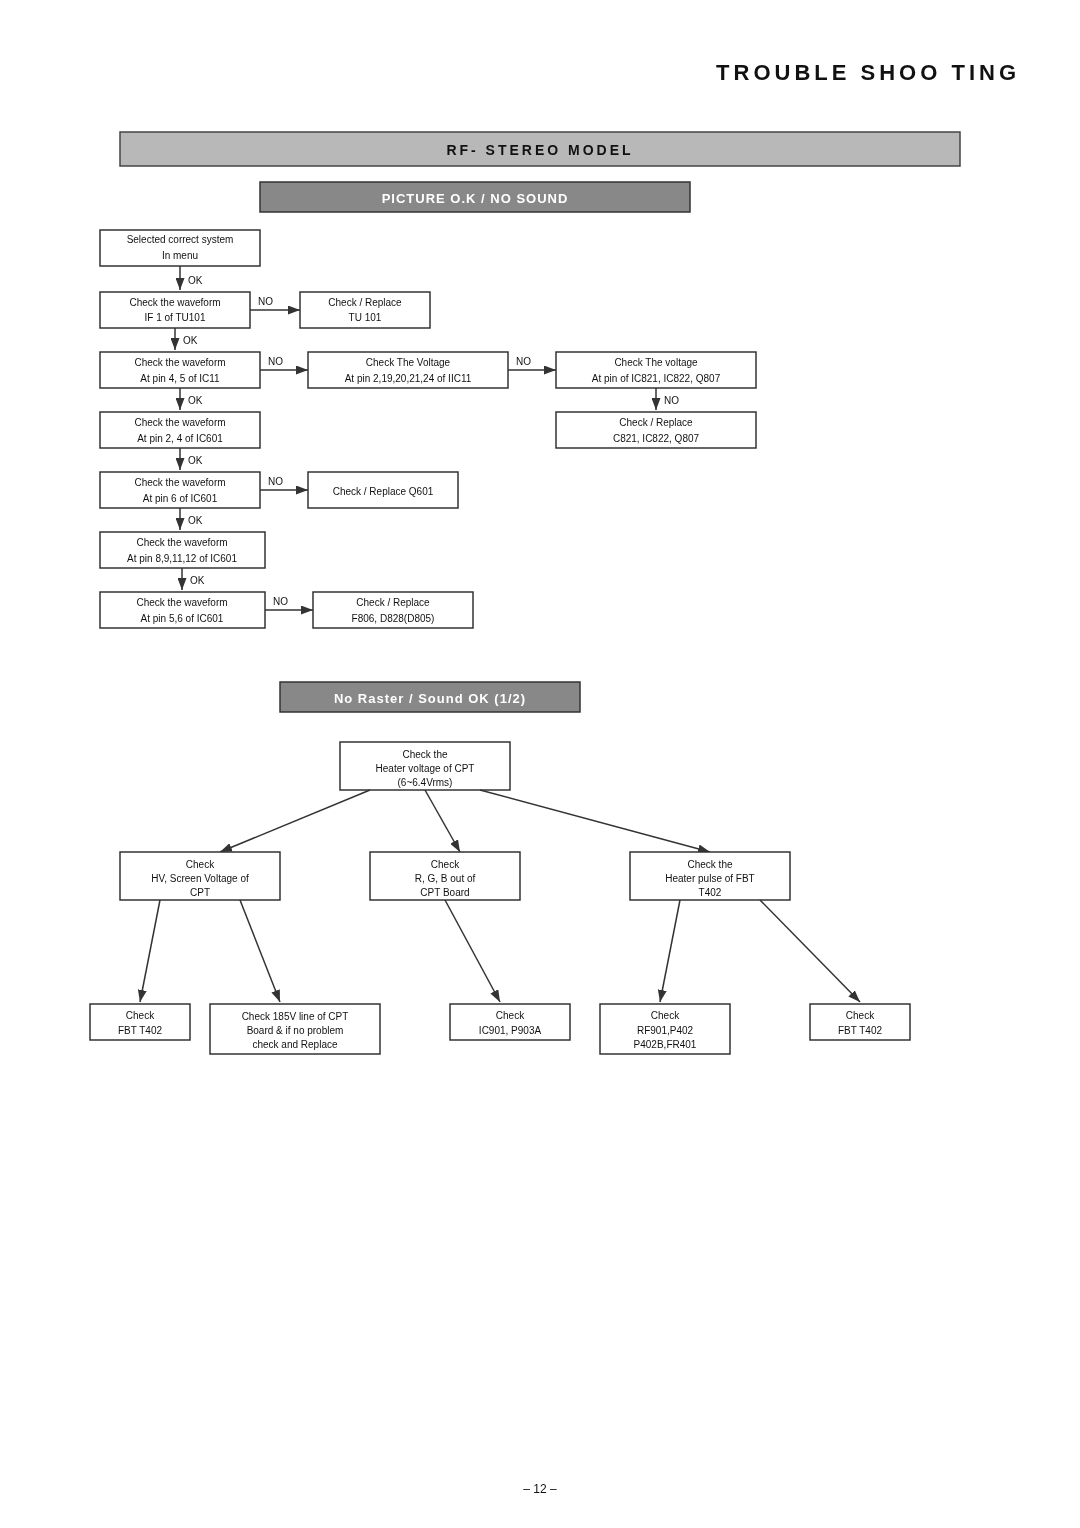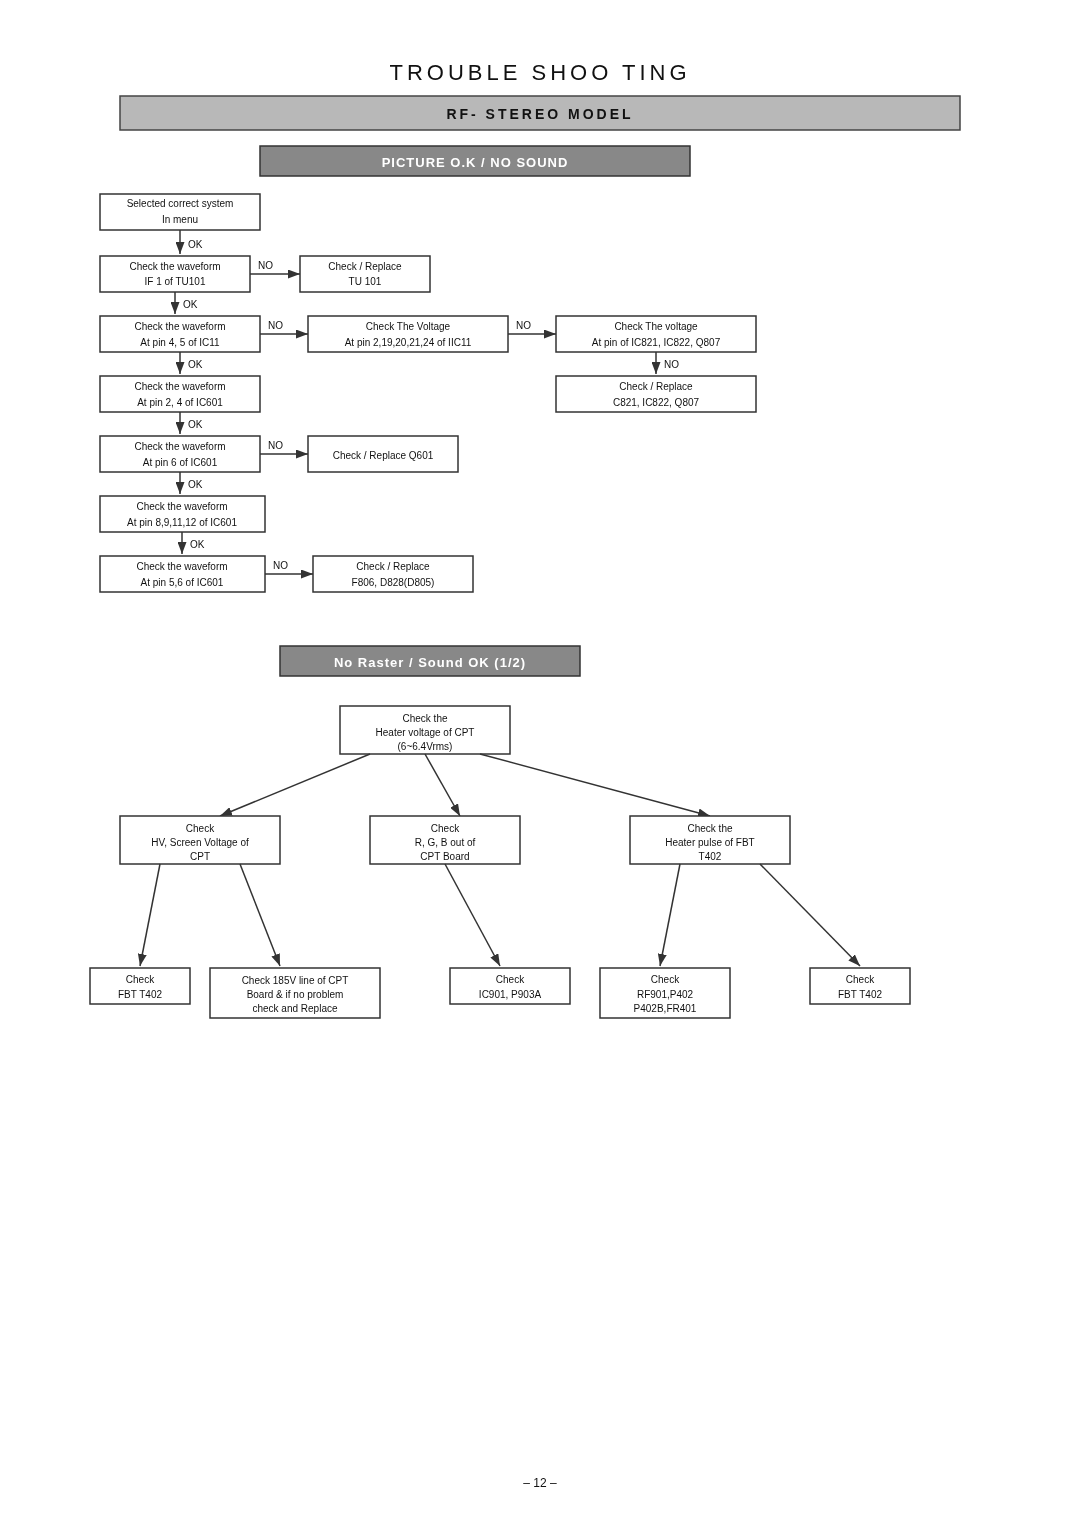--- a/index.html
+++ b/index.html
@@ -6,34 +6,34 @@
     body {
       background: #fff;
       font-family: Arial, sans-serif;
       font-size: 11px;
       color: #111;
       width: 1080px;
       min-height: 1528px;
       padding: 40px 60px 60px 60px;
     }
     .page-title {
-      text-align: center;
+      text-align: right;
       font-size: 22px;
-      font-weight: normal;
+      font-weight: bold;
       letter-spacing: 4px;
+      margin-bottom: 36px;
       margin-top: 20px;
     }
     
     .diagram-svg {
       display: block;
       margin: 0 auto;
     }
     .page-num {
       text-align: center;
-      margin-top: 30px;
       font-size: 12px;
     }
   </style>
 </head>
 <body>
 
 <div>
   <div class="page-title">TROUBLE SHOO TING</div>
 
   <svg class="diagram-svg" width="960" height="1360" viewBox="0 0 960 1360" xmlns="http://www.w3.org/2000/svg">

